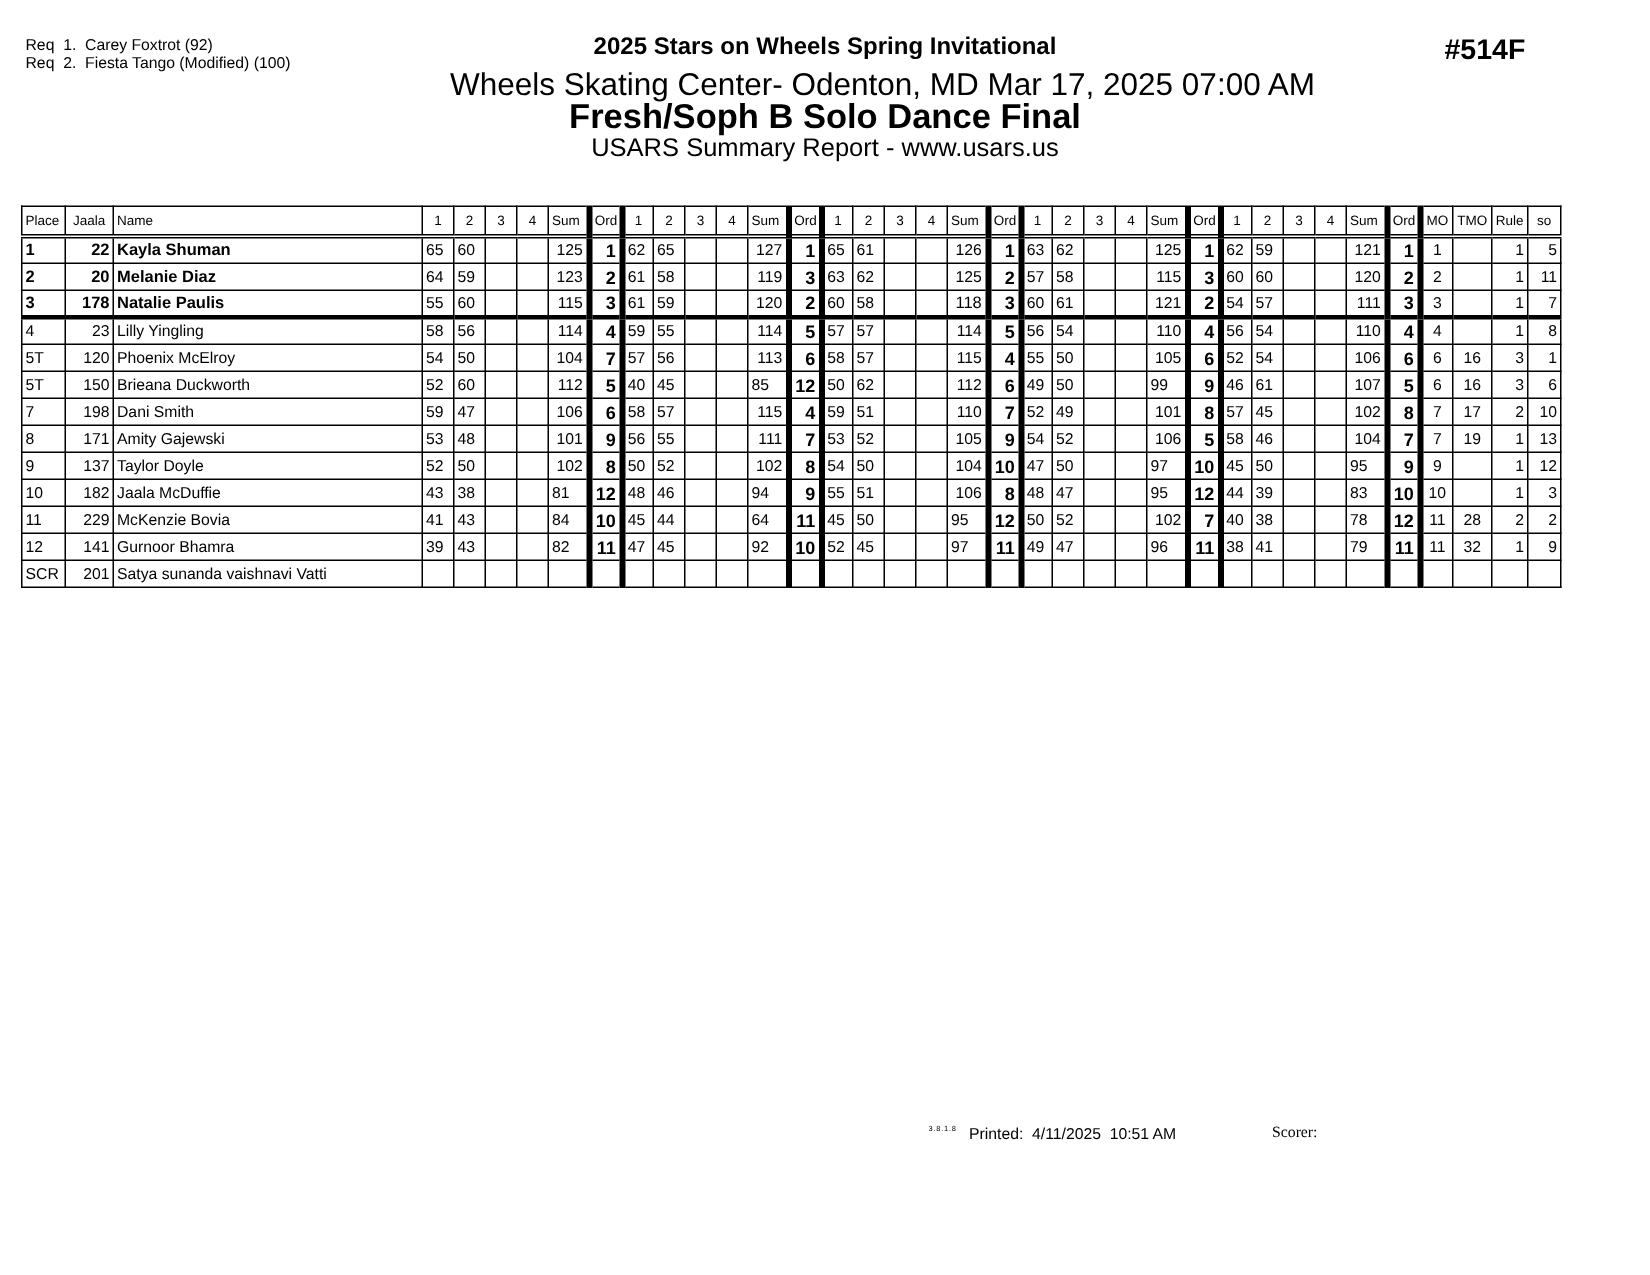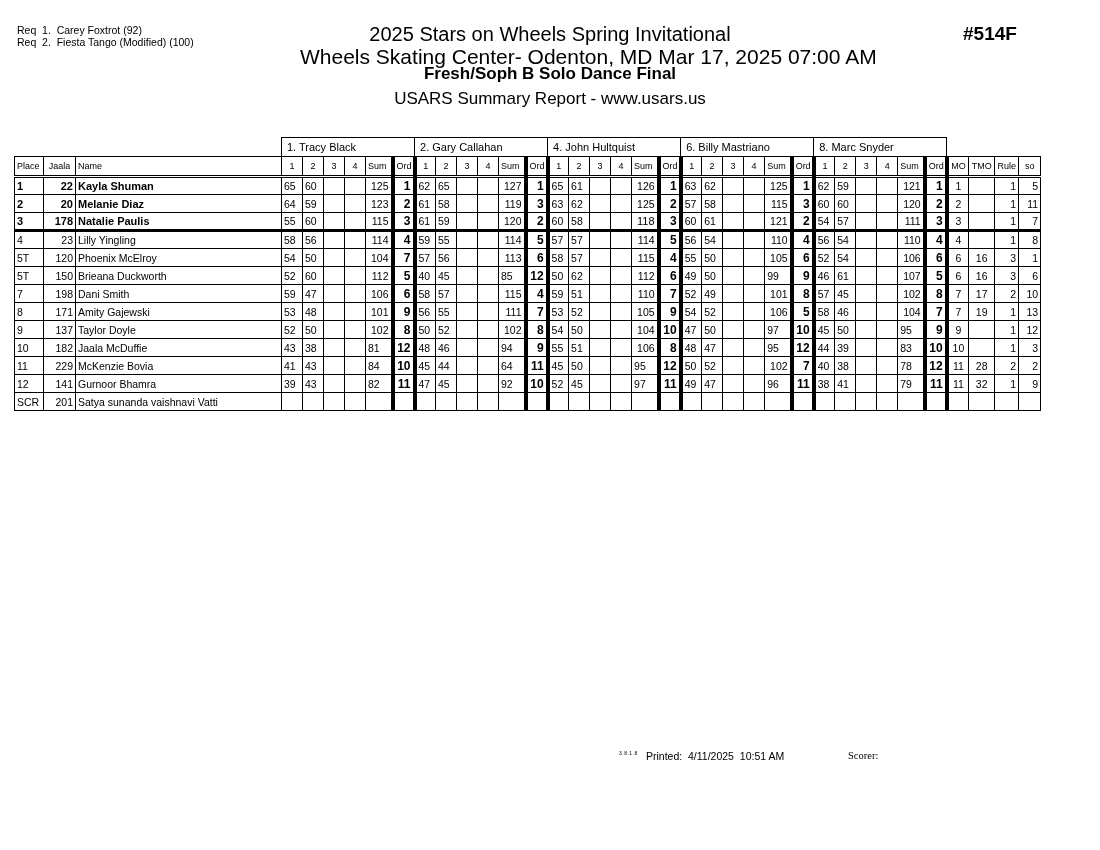--- a/index.html
+++ b/index.html
@@ -1,23 +1,23 @@
 <!DOCTYPE html>
 <html><head>
   <meta charset="utf-8">
   <style>
     html, body { margin: 0; padding: 0; background: #ffffff; }
     body { width: 1100px; height: 850px; position: relative; overflow: hidden;
            font-family: "Liberation Sans", sans-serif; color: #000; }
     .req { position: absolute; left: 17px; top: 24px; font-size: 10.5px; line-height: 12px; }
     .req div { white-space: pre; }
     .hdr { position: absolute; left: 300px; width: 500px; text-align: center; white-space: nowrap; }
-    .t1 { top: 23px; font-size: 20px; font-weight: normal; }
+    .t1 { top: 23px; font-size: 16px; font-weight: bold; }
     .t2 { top: 45px; font-size: 21px; }
-    .t3 { top: 64px; font-size: 17px; font-weight: bold; }
+    .t3 { top: 64px; font-size: 23px; font-weight: bold; }
     .t4 { top: 89px; font-size: 17px; }
     .eventno { position: absolute; left: 963px; top: 23px; font-size: 19px; font-weight: bold; }
 
     table.grid { position: absolute; left: 14px; top: 137px; border-collapse: collapse;
                  table-layout: fixed; font-size: 10.5px; }
     table.grid td { border: 1px solid #000; height: 18px; padding: 0 2px; white-space: nowrap;
                     overflow: hidden; box-sizing: border-box; }
     table.grid tr.judges td { height: 19px; font-size: 11px; }
     table.grid tr.judges td.blank { border: none; }
     table.grid tr.judges td.jname { border-bottom: 1px solid #000; padding-left: 5px; }
@@ -83,29 +83,20 @@
       <col style="width: 21px;">
       <col style="width: 21px;">
       <col style="width: 27px;">
       <col style="width: 22px;">
       <col style="width: 22px;">
       <col style="width: 26px;">
       <col style="width: 24px;">
       <col style="width: 22px;">
     </colgroup>
   <tbody id="grid-body">
-      <tr class="judges">
-        <td class="blank" colspan="3"></td>
-        <td class="jname left" colspan="6">1.  Tracy  Black</td>
-        <td class="jname left" colspan="6">2.  Gary Callahan</td>
-        <td class="jname left" colspan="6">4.  John Hultquist</td>
-        <td class="jname left" colspan="6">6.  Billy  Mastriano</td>
-        <td class="jname left" colspan="6">8.  Marc Snyder</td>
-        <td class="blank" colspan="4"></td>
-      </tr>
       <tr class="colhead">
         <td class="left">Place</td>
         <td class="ctr">Jaala</td>
         <td class="left">Name</td>
         <td class="ctr">1</td>
         <td class="ctr">2</td>
         <td class="ctr">3</td>
         <td class="ctr">4</td>
         <td class="left">Sum</td>
         <td class="ord">Ord</td>

